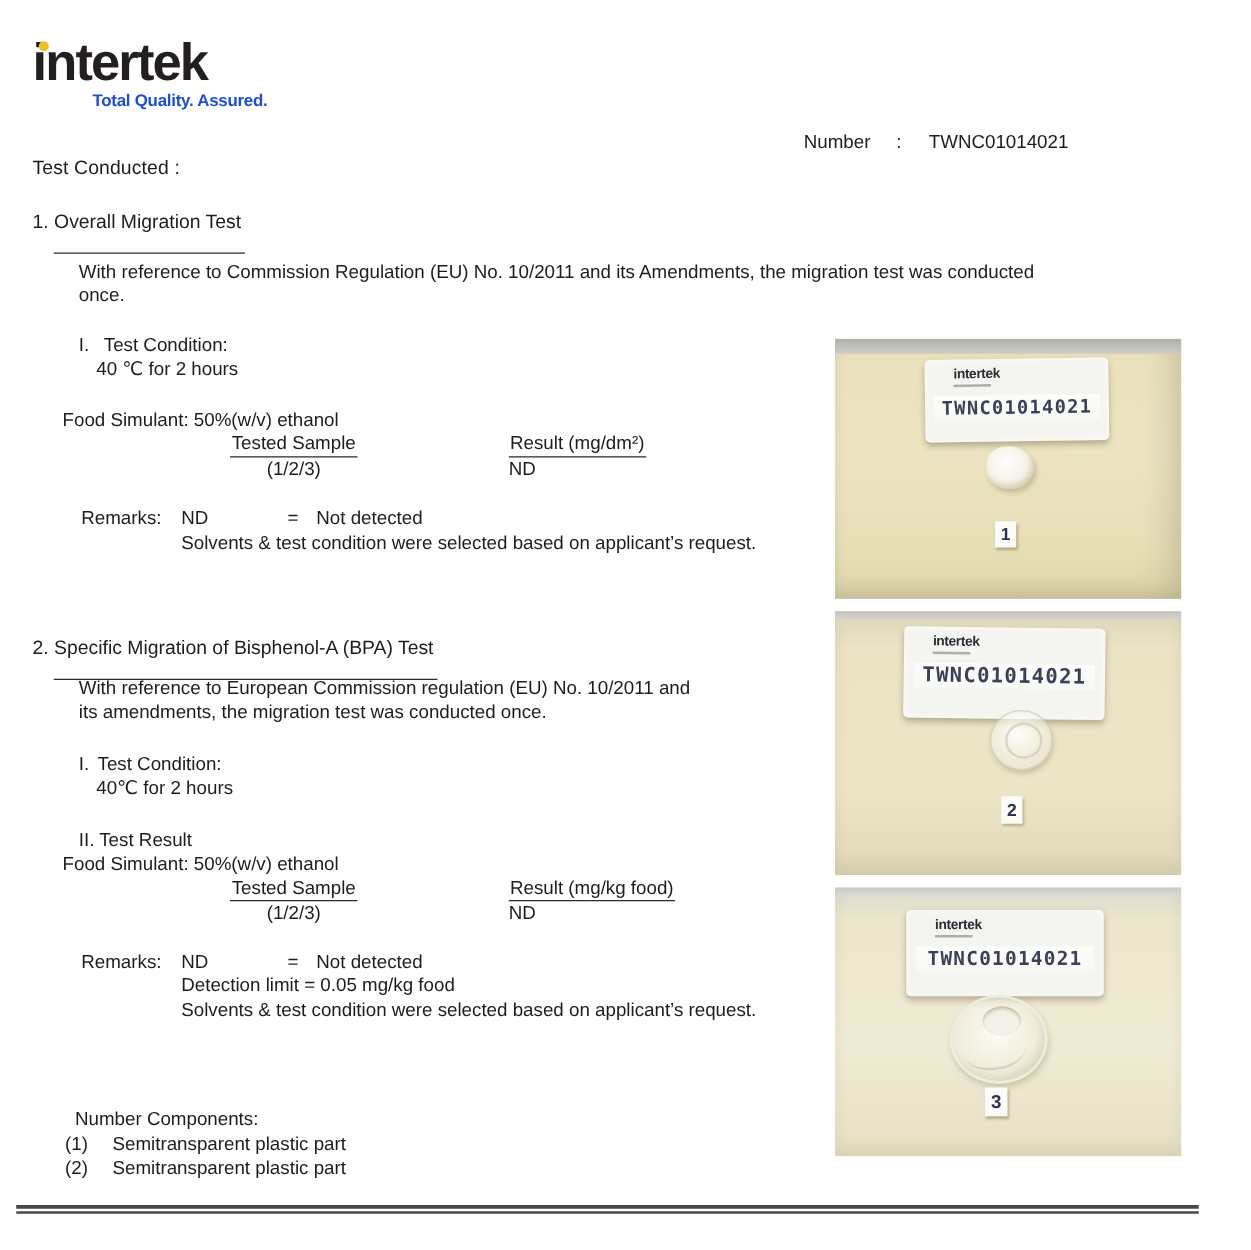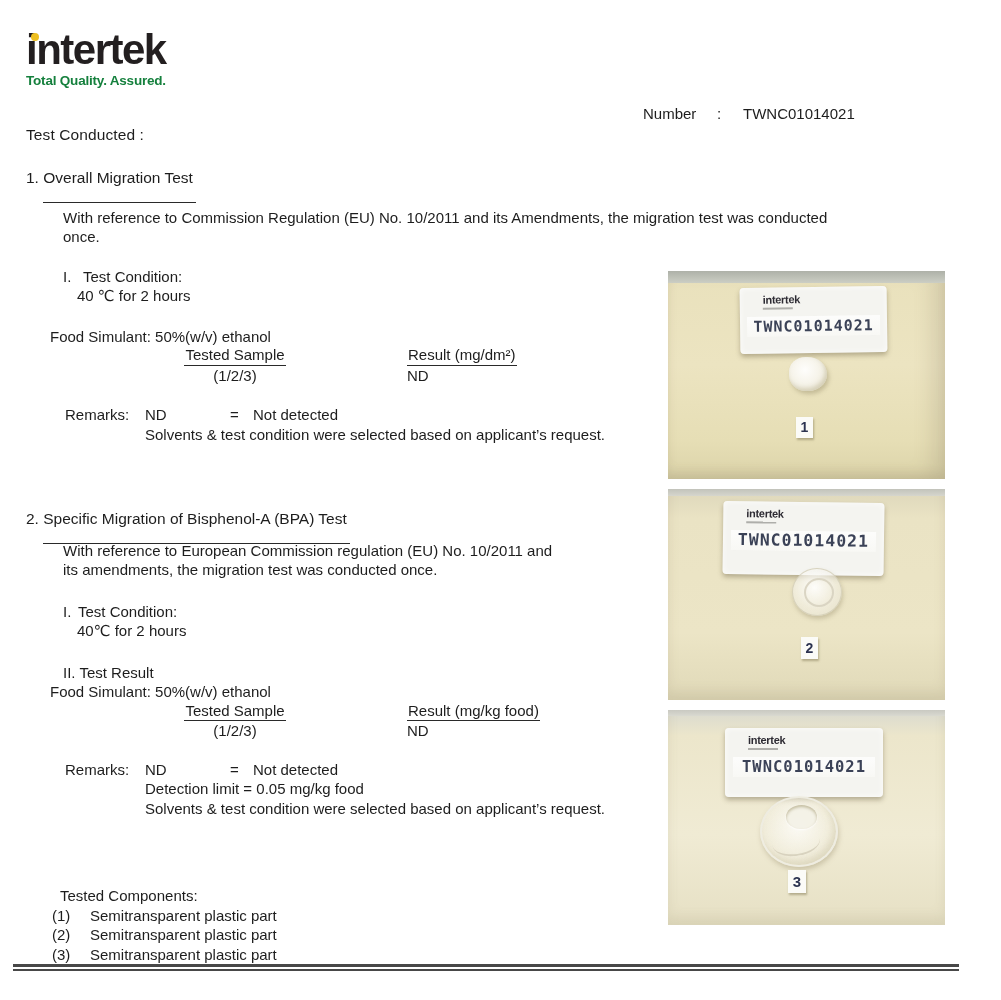--- a/index.html
+++ b/index.html
@@ -14,21 +14,21 @@
   
   .logo-block { position:absolute; left:26px; top:28px; }
   .logo-text {
     position:relative; display:inline-block;
     font-size:42px; font-weight:bold; letter-spacing:-1.5px; color:#231f20; line-height:44px;
   }
   .logo-dot {
     position:absolute; left:5px; top:5px; width:8px; height:8px;
     border-radius:50%; background:#eebf20;
   }
-  .logo-tagline { font-size:13.5px; font-weight:bold; color:#15803d; margin-top:1px; letter-spacing:-0.2px; }
+  .logo-tagline { font-size:13.5px; font-weight:bold; color:#1d4ed8; margin-top:1px; letter-spacing:-0.2px;margin-left:48px; }
 
   .number-row { position:absolute; left:643px; top:105px; font-size:15px; white-space:nowrap; }
   .number-label { display:inline-block; width:74px; }
   .number-colon { display:inline-block; width:26px; }
 
   .page-title { position:absolute; left:26px; top:126px; font-size:15.5px; letter-spacing:0.1px; }
 
   
   .section { position:absolute; left:26px; }
   .section-1 { top:168px; width:900px; }
@@ -241,24 +241,23 @@
       <div class="remarks-label ln">Remarks:</div>
       <div class="remarks-content">
         <div class="ln"><span class="remark-key">ND</span><span class="remark-eq">=</span><span>Not detected</span></div>
         <div class="ln">Detection limit = 0.05 mg/kg food</div>
         <div class="ln">Solvents &amp; test condition were selected based on applicant’s request.</div>
       </div>
     </div>
   </div>
 
   <div class="components">
-    <div class="ln components-heading">Tested Components:</div>
+    <div class="ln components-heading">Number Components:</div>
     <div class="ln component-item"><span class="item-num">(1)</span><span>Semitransparent plastic part</span></div>
     <div class="ln component-item"><span class="item-num">(2)</span><span>Semitransparent plastic part</span></div>
-    <div class="ln component-item"><span class="item-num">(3)</span><span>Semitransparent plastic part</span></div>
   </div>
 
   <div class="footer-rule"></div>
 
   <div class="photo photo-1">
     <div class="wall-strip"></div>
     <div class="sample-card">
       <div class="card-brand">intertek</div>
       <div class="card-tagline-bar"></div>
       <span class="card-label">TWNC01014021</span>

